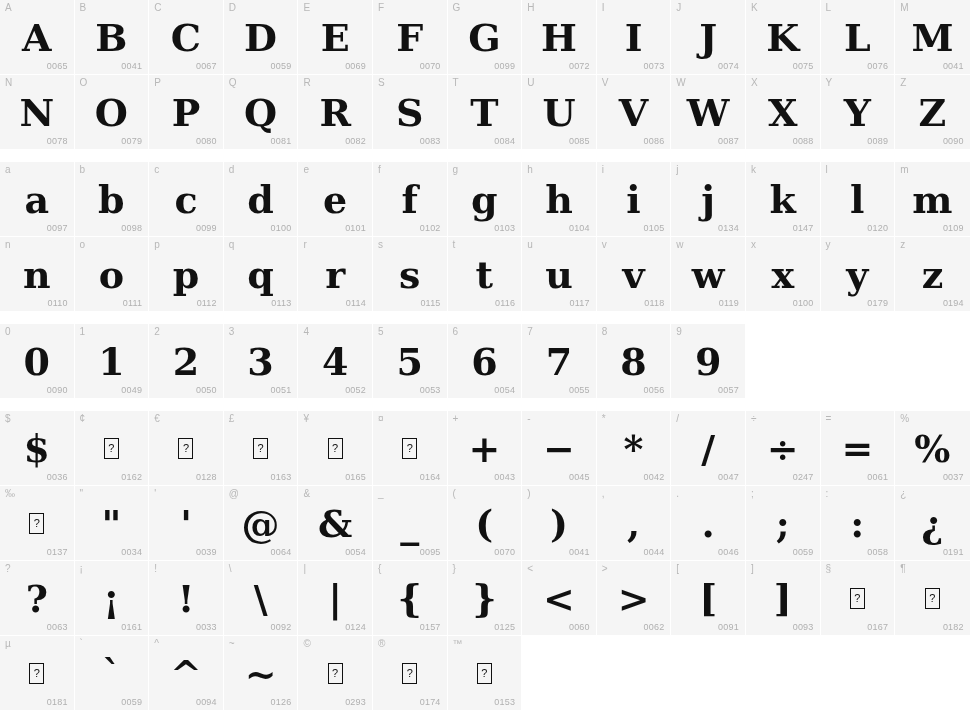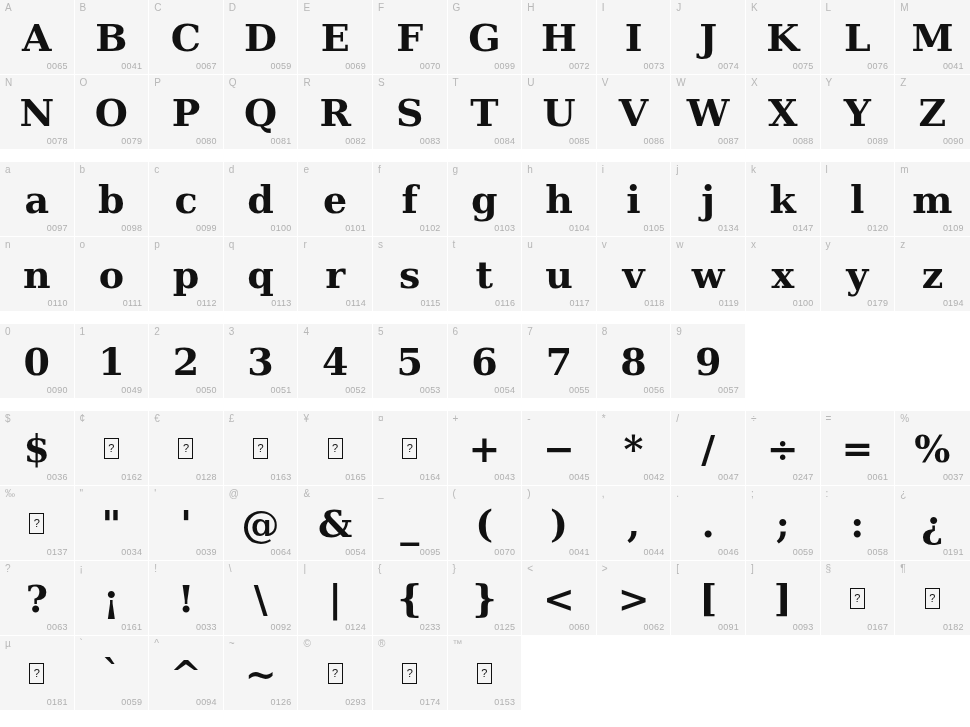--- a/index.html
+++ b/index.html
@@ -601,21 +601,21 @@
           <div class="cell-code">0092</div>
         </div>
         <div class="cell">
           <div class="cell-char">|</div>
           <div class="cell-glyph">|</div>
           <div class="cell-code">0124</div>
         </div>
         <div class="cell">
           <div class="cell-char">{</div>
           <div class="cell-glyph">{</div>
-          <div class="cell-code">0233</div>
+          <div class="cell-code">0157</div>
         </div>
         <div class="cell">
           <div class="cell-char">}</div>
           <div class="cell-glyph">}</div>
           <div class="cell-code">0125</div>
         </div>
         <div class="cell">
           <div class="cell-char">&lt;</div>
           <div class="cell-glyph">&lt;</div>
           <div class="cell-code">0060</div>

